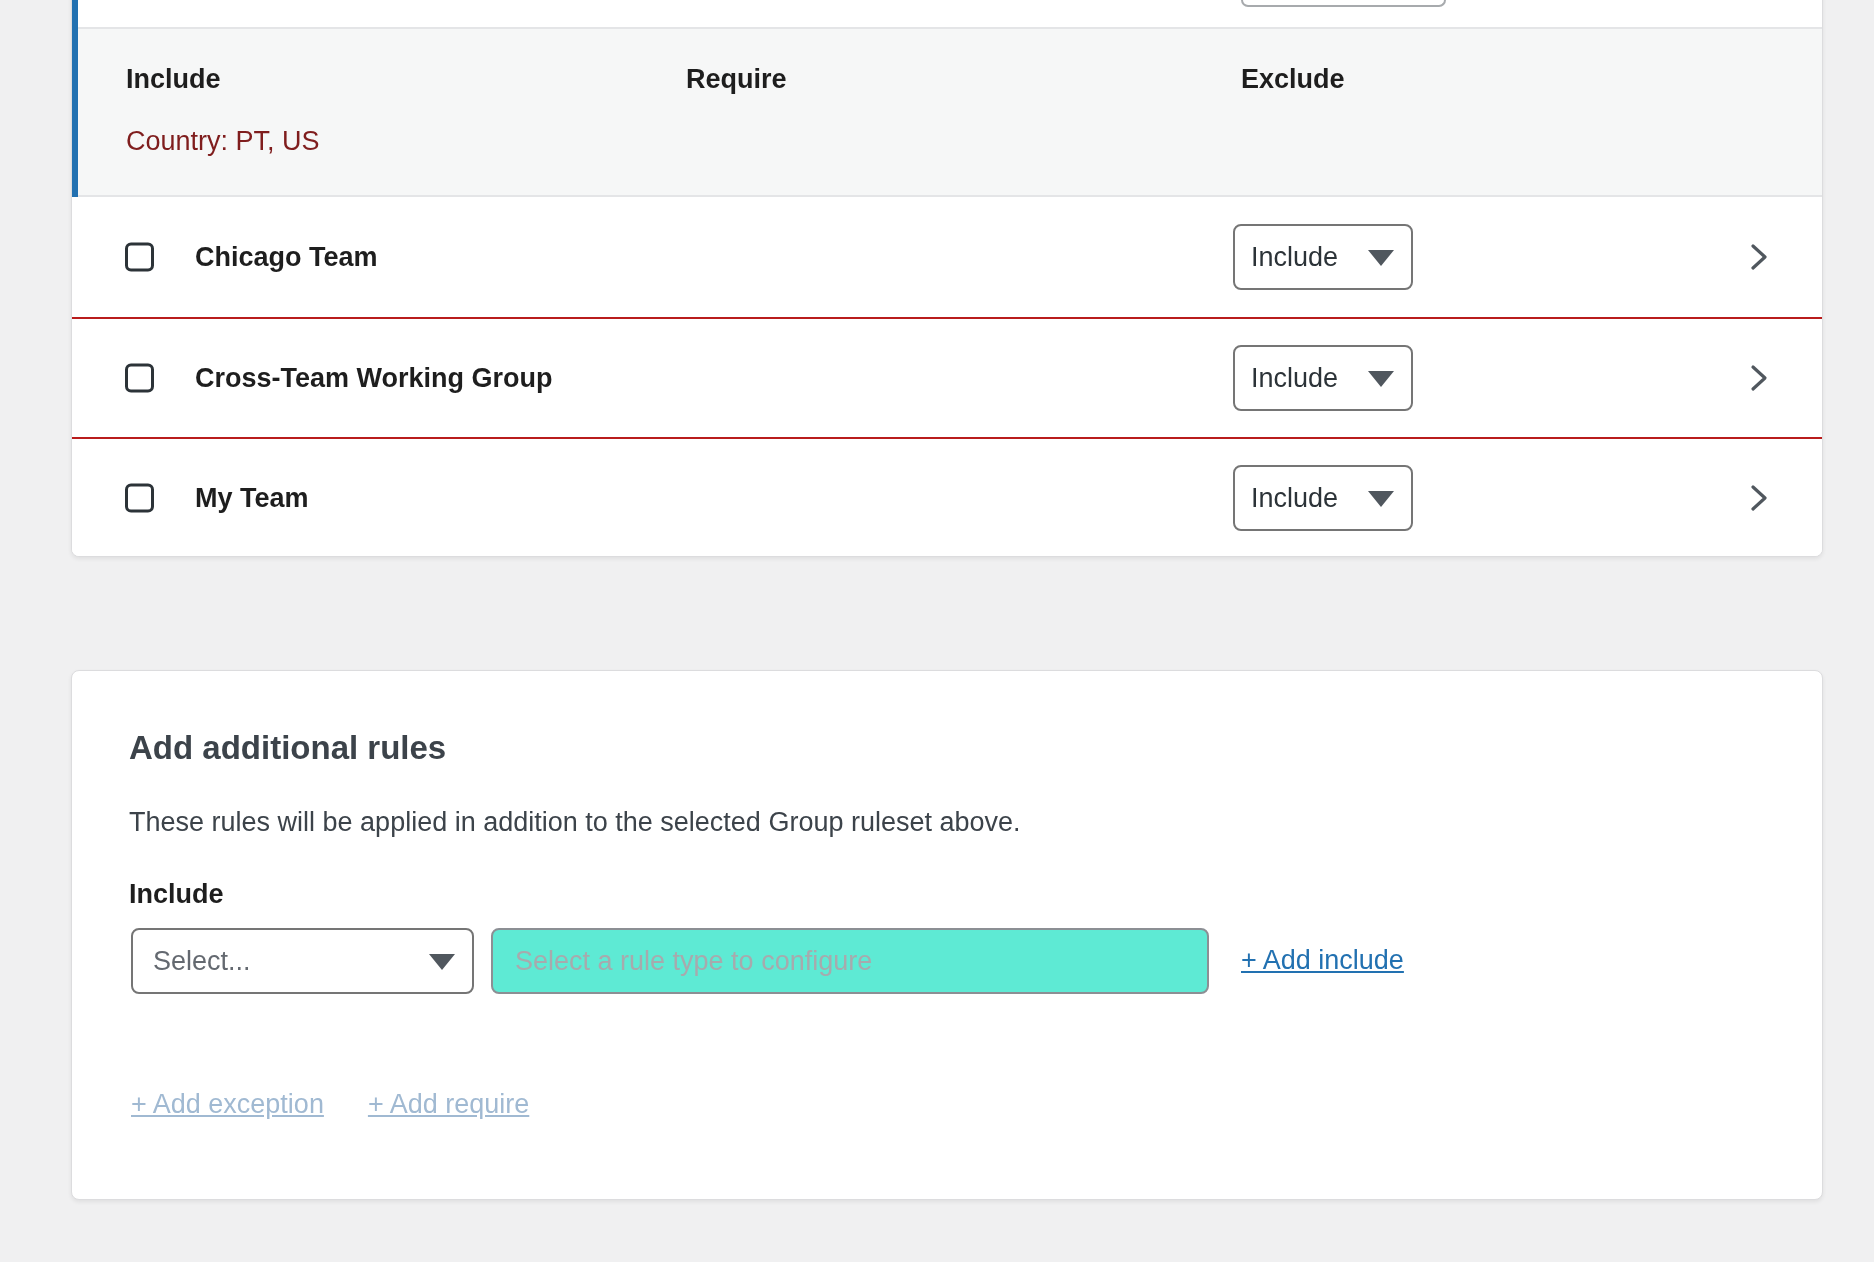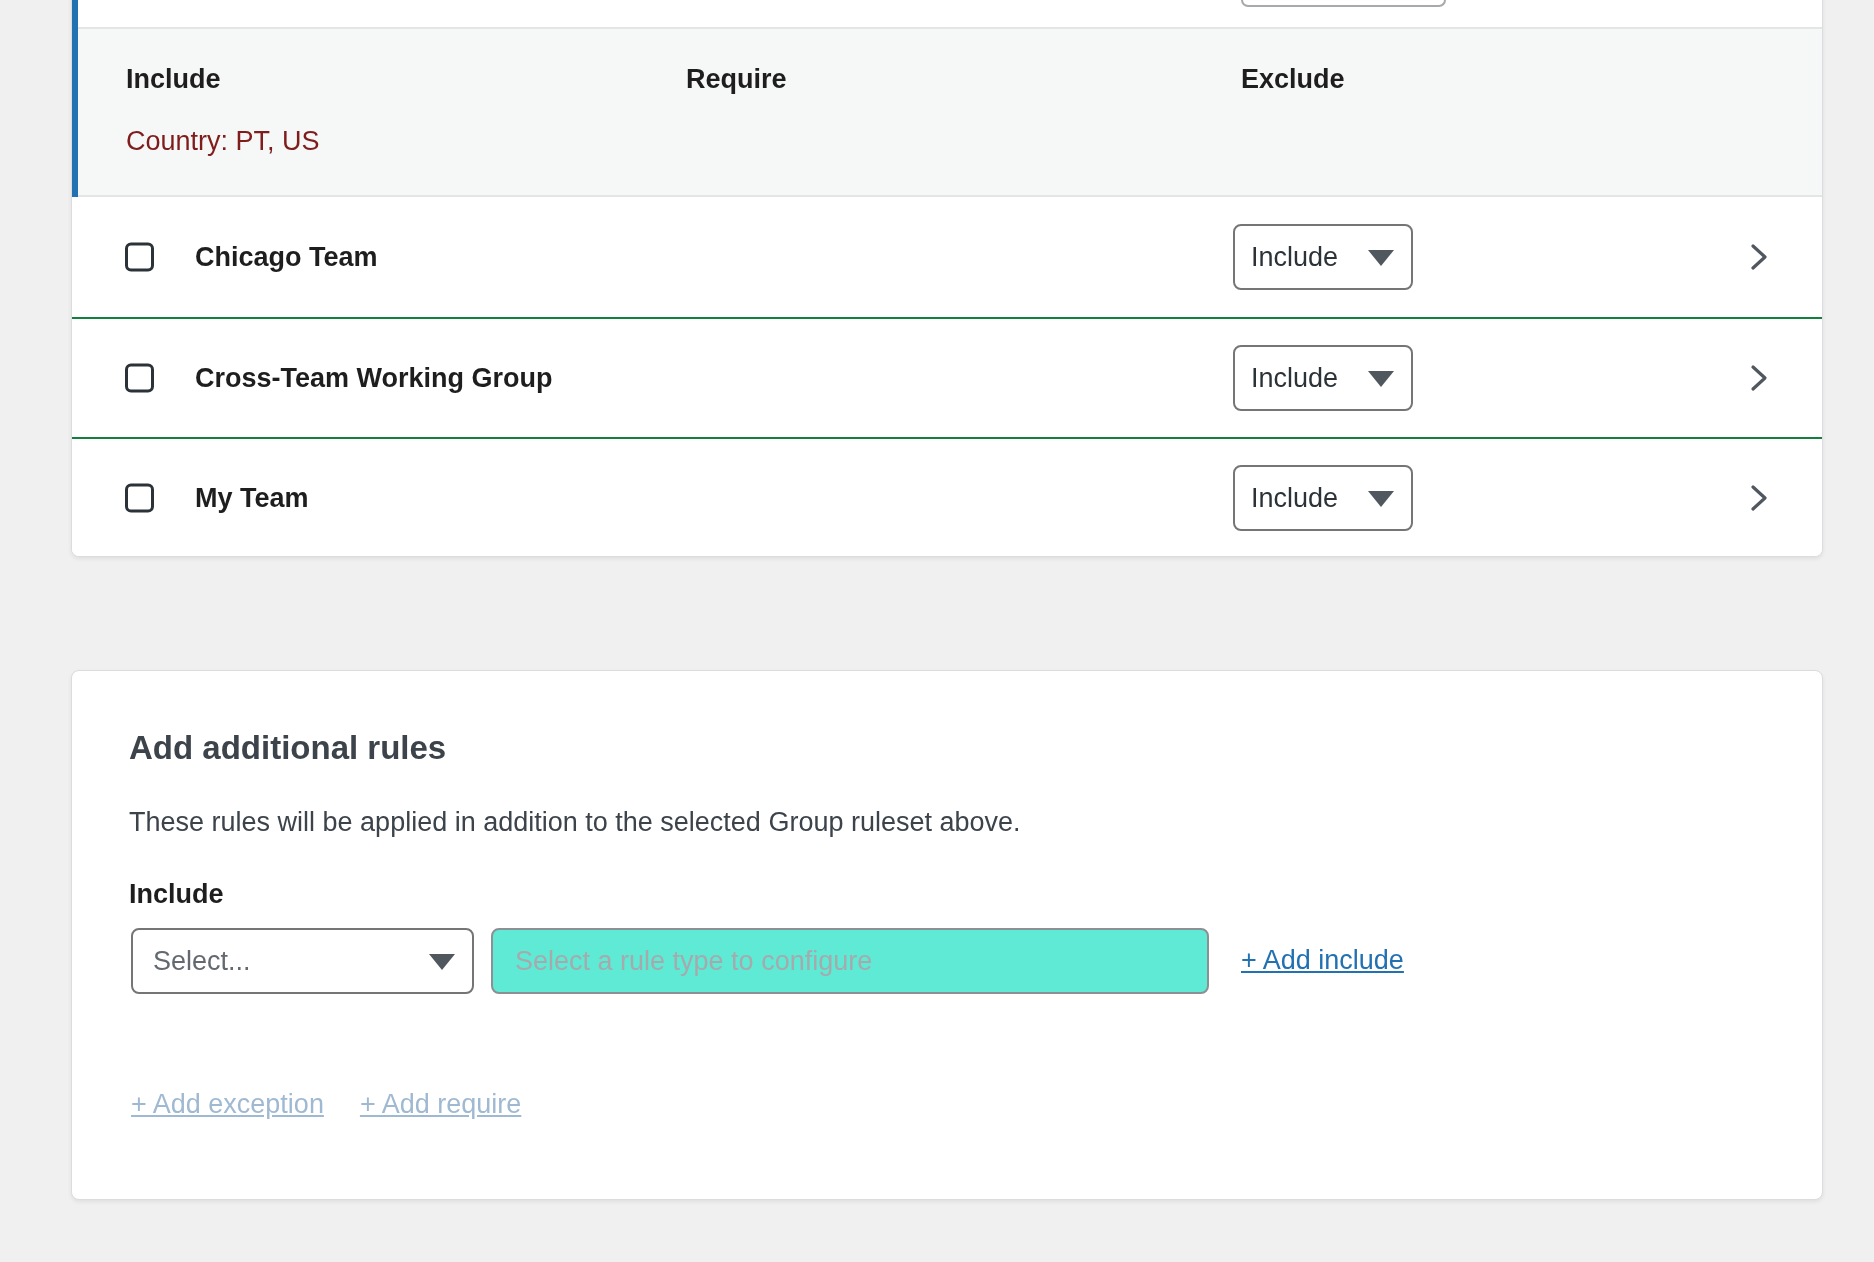--- a/index.html
+++ b/index.html
@@ -26,21 +26,21 @@
     position:absolute; left:0; top:46px; width:100%; height:170px;
     background:#f6f7f7; border-top:2px solid #e4e5e7; border-bottom:2px solid #e4e5e7;
   }
   .col-header { position:absolute; top:34px; font-size:27px; font-weight:bold; color:#1e1e1e; line-height:32px; }
   .col-header.c1 { left:54px; }
   .col-header.c2 { left:614px; }
   .col-header.c3 { left:1169px; }
   .detail-value { position:absolute; left:54px; top:84px; font-size:27px; color:#7f1d1d; line-height:32px;margin-top:12px; }
   .rows { position:absolute; left:0; top:216px; width:100%; }
   .group-row { position:relative; height:120px; background:#fff; }
-  .group-row + .group-row { border-top:2px solid #15803d; }
+  .group-row + .group-row { border-top:2px solid #b91c1c; }
   .checkbox {
     position:absolute; left:53px; top:50%; transform:translateY(-50%);
     width:29px; height:29px; background:#fff;
     border:3px solid #2c3338; border-radius:6px; cursor:pointer;
   }
   .row-label {
     position:absolute; left:123px; top:50%; transform:translateY(-50%);
     font-size:27px; font-weight:bold; color:#1e1e1e; white-space:nowrap;
   }
   .select-box {
@@ -80,21 +80,21 @@
     position:absolute; left:419px; top:257px; width:718px; height:66px;
     border:2px solid #8c8f94; border-radius:8px; background:#5eead4;
     font-size:27px; color:#2c3338; padding:0 22px;
     font-family:"Liberation Sans","DejaVu Sans",sans-serif;
   }
   .ar-input::placeholder { color:#a7aaad; opacity:1; }
   .link { font-size:27px; text-decoration:underline; cursor:pointer; white-space:nowrap; }
   .link.primary { color:#2271b1; }
   .link.muted { color:#a0b9d2; }
   .ar-add-include { position:absolute; left:1169px; top:274px; }
-  .ar-bottom-links { position:absolute; left:59px; top:418px; display:flex; }
+  .ar-bottom-links { position:absolute; left:59px; top:418px; display:flex;gap:8px; }
   .ar-bottom-links .link + .link { margin-left:36px; }
 </style>
 </head>
 <body>
 
 <div class="screen">
 
   <div class="card groups">
     <div class="cutoff-select-edge"></div>
 

